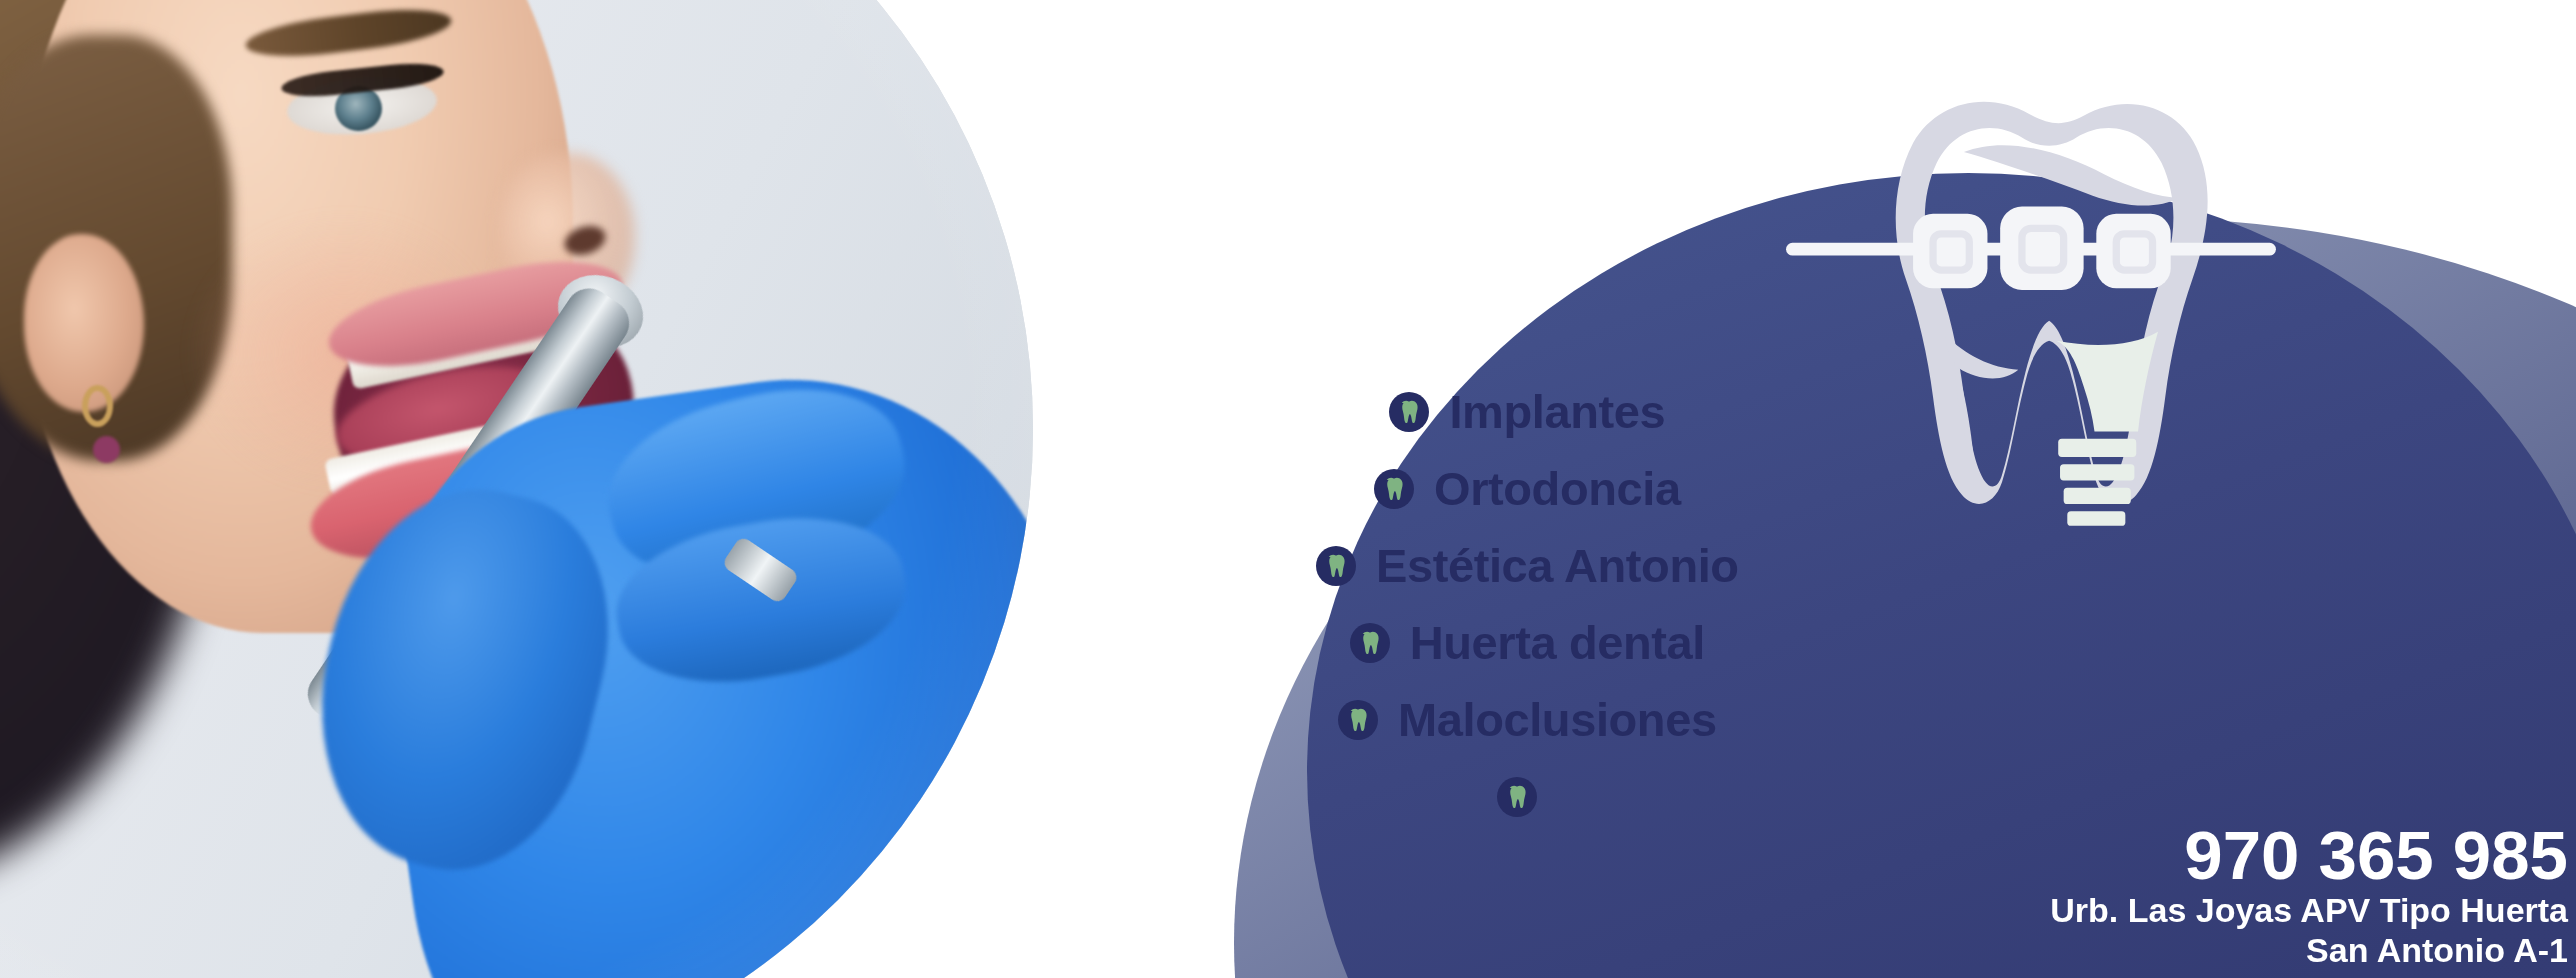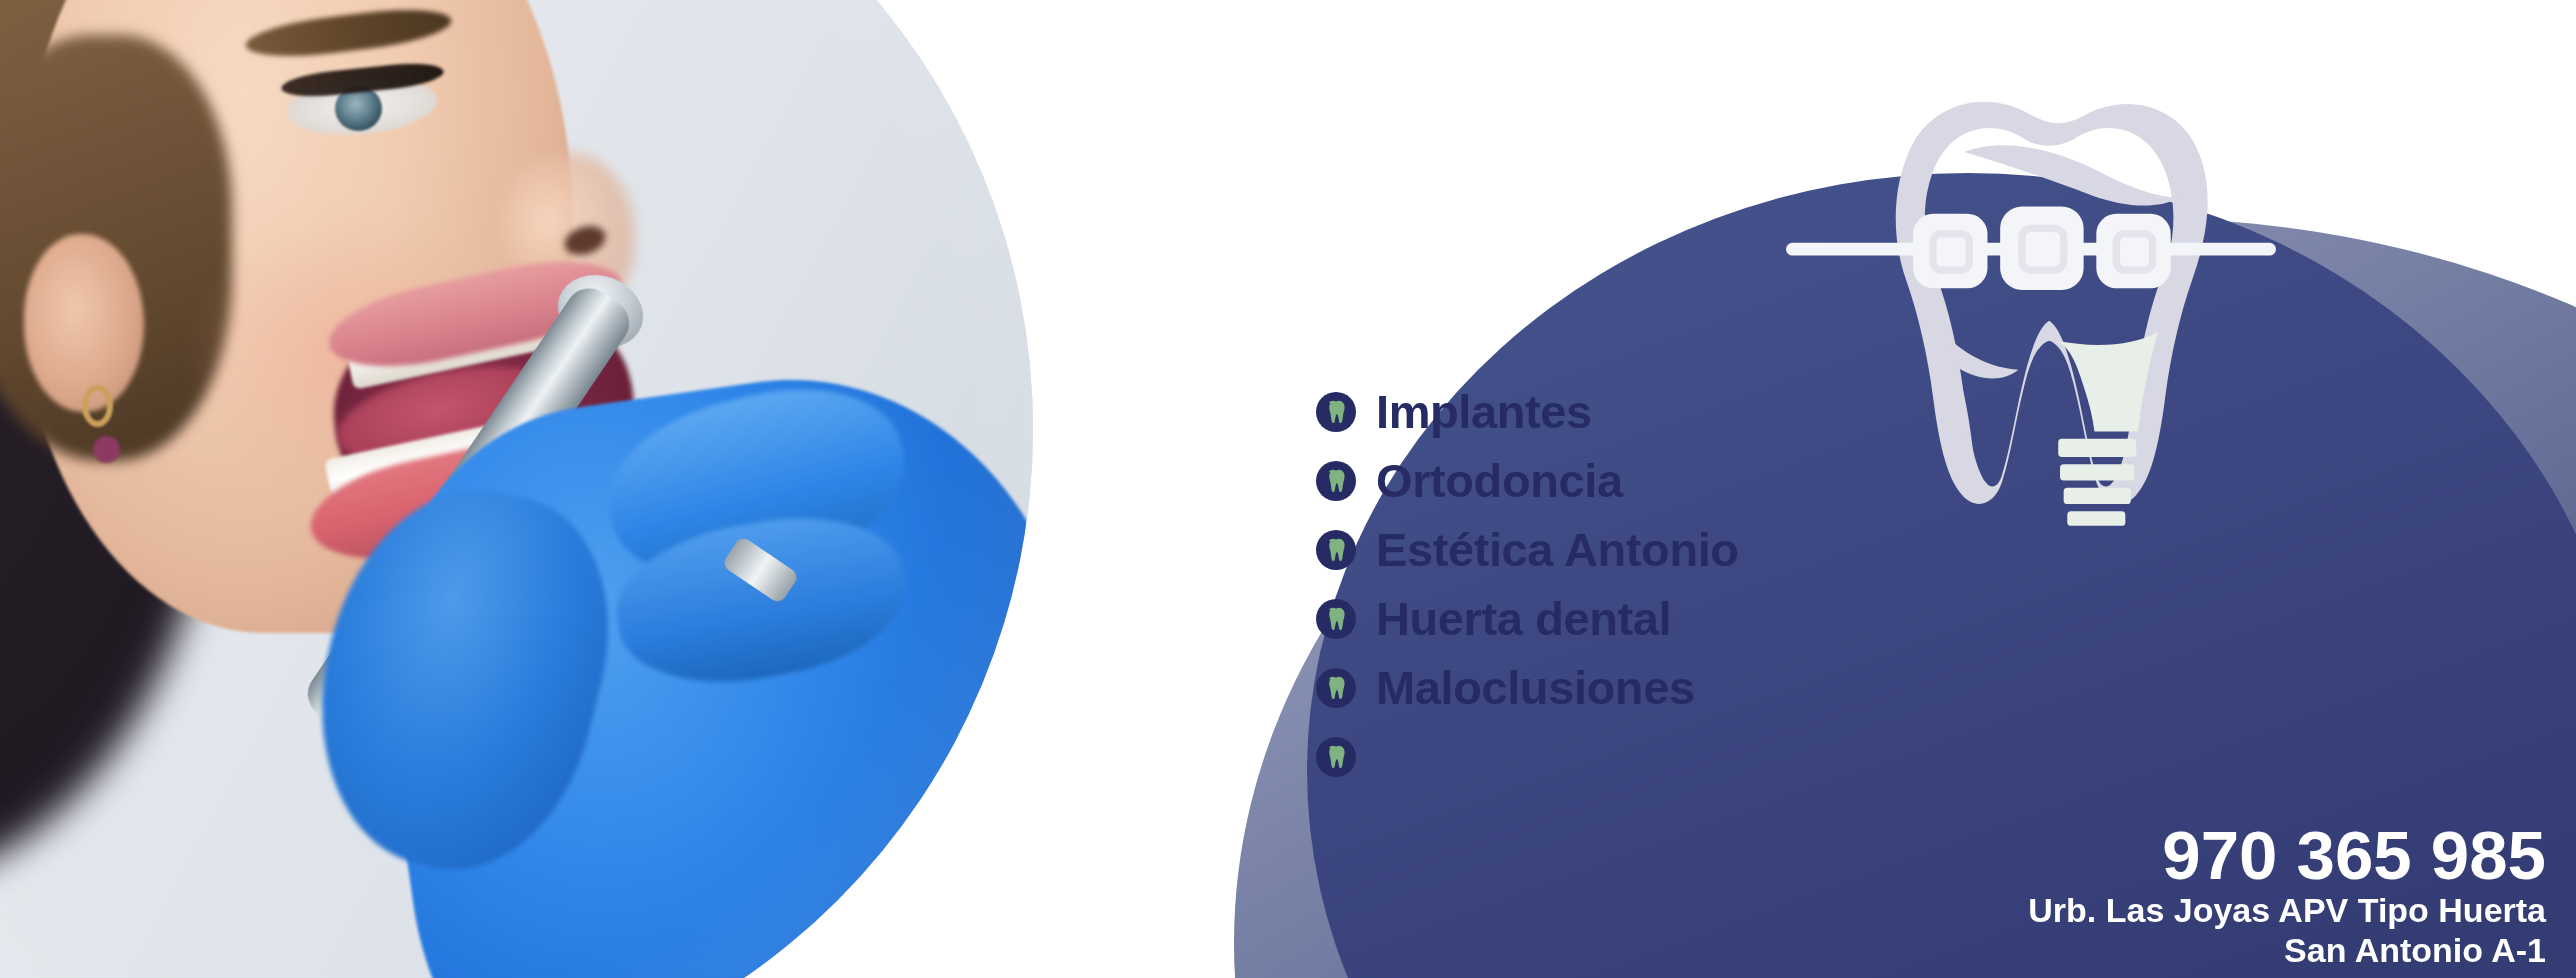--- a/index.html
+++ b/index.html
@@ -278,21 +278,22 @@
     position:absolute; left:1777px; top:36px;
     width:508px; height:508px;
     opacity:1;
   }
   .watermark svg { width:100%; height:100%; display:block; }
 
   
   .services {
     position:absolute; left:1316px; top:381px;
     display:flex; flex-direction:column;
-    gap:8px;
+    gap:16px;
+    align-items:center;
   }
   .service-row {
     display:flex; align-items:center;
     height:61px;
   }
   .bullet {
     width:40px; height:40px; flex:0 0 40px;
     border-radius:50%;
     background:#262c63;
     display:flex; align-items:center; justify-content:center;
@@ -303,21 +304,21 @@
     font-size:47px;
     font-weight:700;
     color:#262c63;
     letter-spacing:-0.4px;
     line-height:1;
     white-space:nowrap;
   }
 
   
   .contact {
-    position:absolute; right:30px; bottom:9px;
+    position:absolute; right:8px; bottom:9px;
     text-align:right;
     color:#ffffff;
   }
   .contact-phone {
     font-size:69px; font-weight:700; line-height:1.02;
     letter-spacing:0px;
     white-space:nowrap;
   }
   .contact-line {
     font-size:34px; font-weight:700; line-height:1.16;

